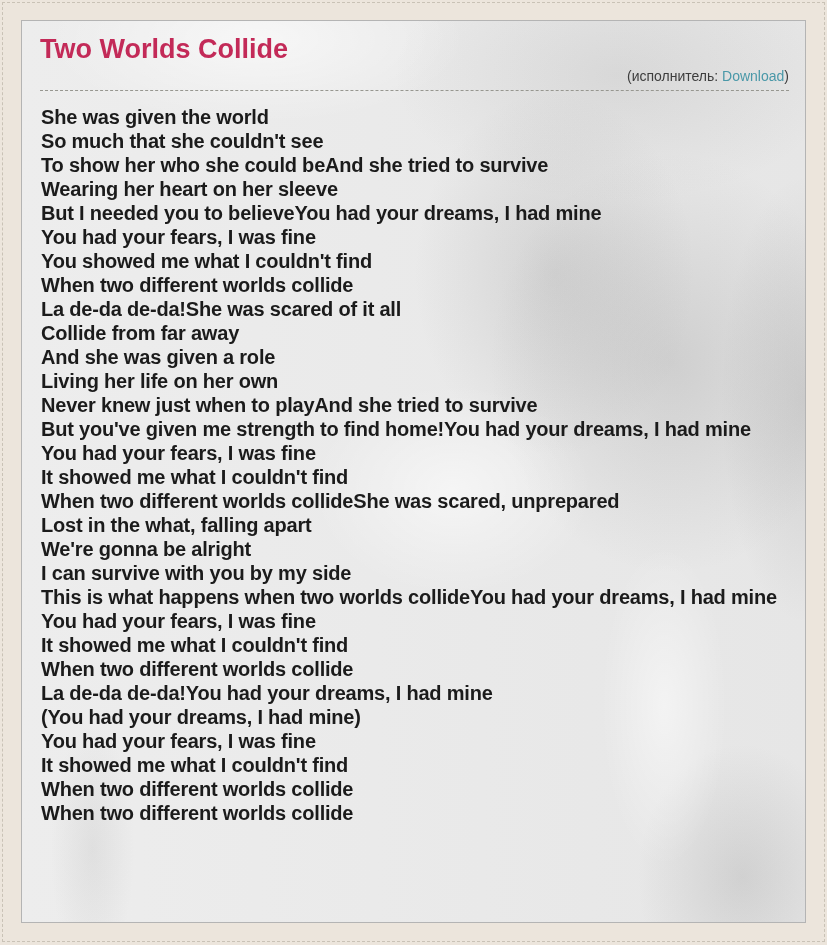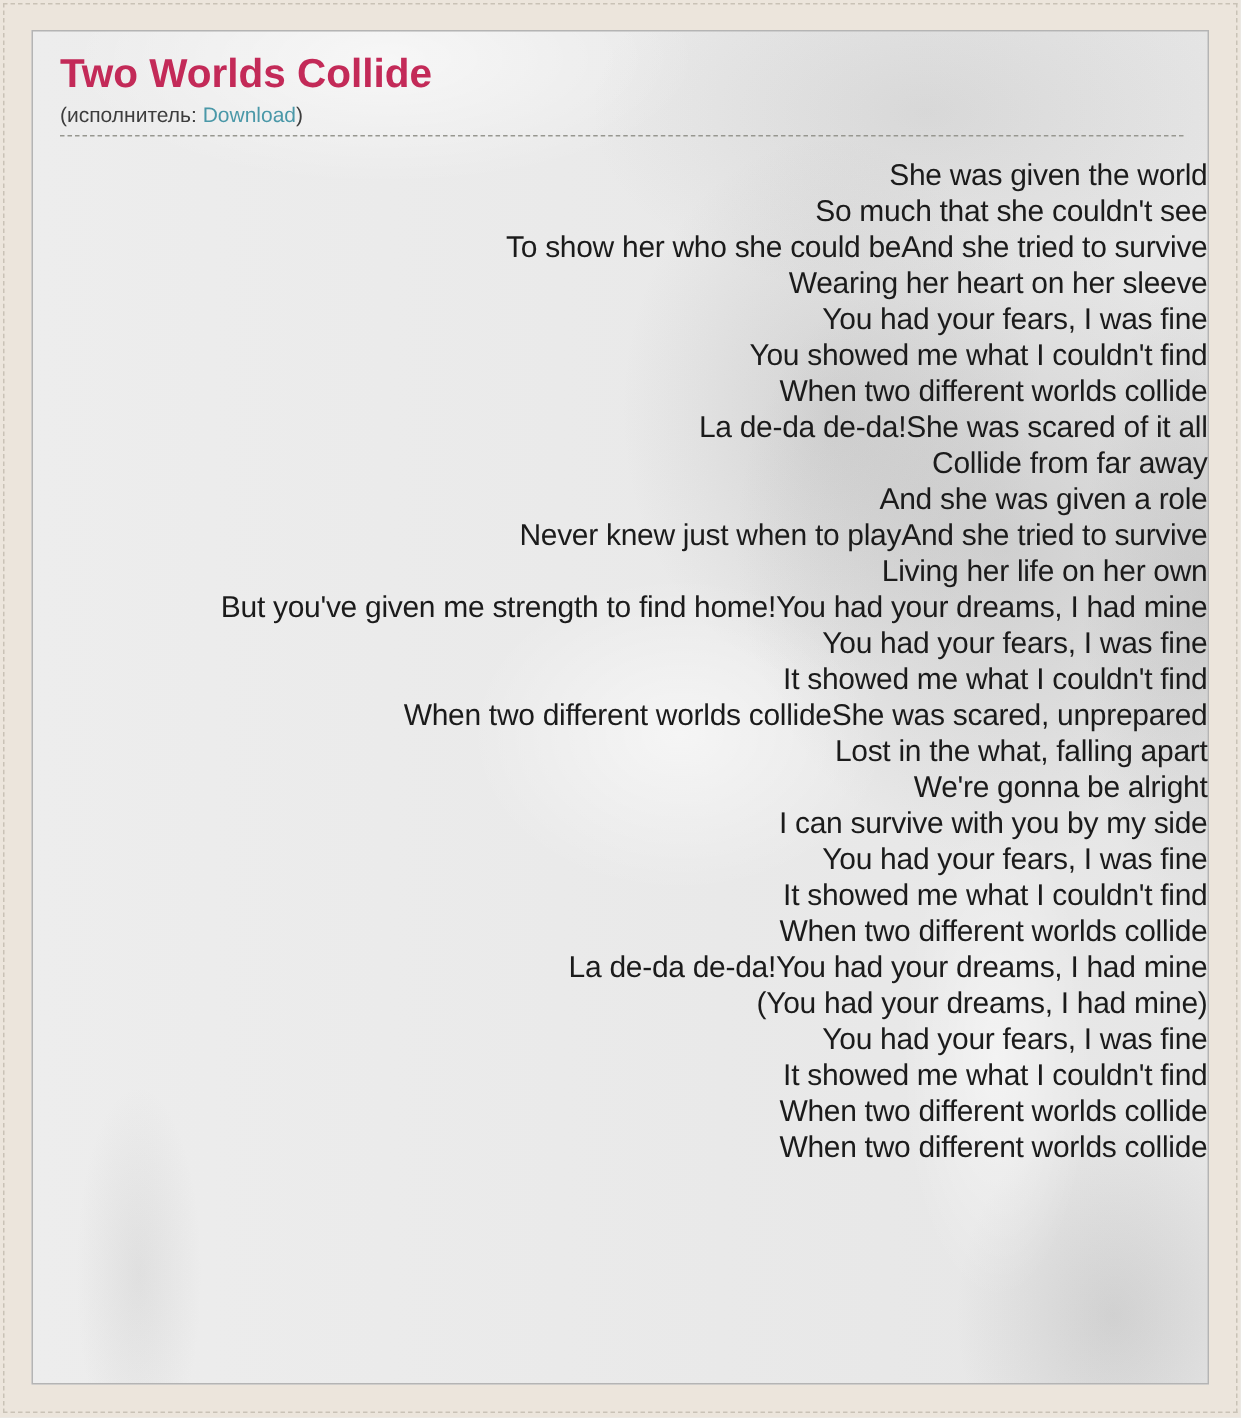--- a/index.html
+++ b/index.html
@@ -49,41 +49,41 @@
     font-size: 27px;
     font-weight: 700;
     line-height: 32px;
     color: #c32a58;
   }
   .artist-line {
     margin-top: 2px;
     font-size: 14px;
     line-height: 18px;
     color: #3d3d3d;
+    text-align: right;
   }
   .artist-link {
     color: #4a98a8;
     text-decoration: none;
     cursor: pointer;
   }
   .header-separator {
     margin: 5px 0 0 0;
     border: none;
     border-top: 1px dashed #979790;
     height: 0;
   }
   .lyrics {
     margin-top: 14px;
     padding-left: 19px;
-    font-weight: 400;
+    font-weight: 700;
     font-size: 20px;
     line-height: 24px;
     color: #1b1b1b;
     letter-spacing: -0.2px;
-    text-align: right;
   }
   .lyric-line {
     white-space: pre;
     overflow: visible;
   }
 </style>
 </head>
 <body>
 
 <div class="page-frame"></div>
@@ -93,35 +93,37 @@
     <h1 class="song-title">Two Worlds Collide</h1>
     <div class="artist-line"><span>(исполнитель: </span><a class="artist-link" href="#">Download</a><span>)</span></div>
     <hr class="header-separator">
   </div>
 
   <div class="lyrics">
       <div class="lyric-line">She was given the world</div>
       <div class="lyric-line">So much that she couldn't see</div>
       <div class="lyric-line">To show her who she could beAnd she tried to survive</div>
       <div class="lyric-line">Wearing her heart on her sleeve</div>
+      <div class="lyric-line">But I needed you to believeYou had your dreams, I had mine</div>
       <div class="lyric-line">You had your fears, I was fine</div>
       <div class="lyric-line">You showed me what I couldn't find</div>
       <div class="lyric-line">When two different worlds collide</div>
       <div class="lyric-line">La de-da de-da!She was scared of it all</div>
       <div class="lyric-line">Collide from far away</div>
       <div class="lyric-line">And she was given a role</div>
+      <div class="lyric-line">Living her life on her own</div>
       <div class="lyric-line">Never knew just when to playAnd she tried to survive</div>
-      <div class="lyric-line">Living her life on her own</div>
       <div class="lyric-line">But you've given me strength to find home!You had your dreams, I had mine</div>
       <div class="lyric-line">You had your fears, I was fine</div>
       <div class="lyric-line">It showed me what I couldn't find</div>
       <div class="lyric-line">When two different worlds collideShe was scared, unprepared</div>
       <div class="lyric-line">Lost in the what, falling apart</div>
       <div class="lyric-line">We're gonna be alright</div>
       <div class="lyric-line">I can survive with you by my side</div>
+      <div class="lyric-line">This is what happens when two worlds collideYou had your dreams, I had mine</div>
       <div class="lyric-line">You had your fears, I was fine</div>
       <div class="lyric-line">It showed me what I couldn't find</div>
       <div class="lyric-line">When two different worlds collide</div>
       <div class="lyric-line">La de-da de-da!You had your dreams, I had mine</div>
       <div class="lyric-line">(You had your dreams, I had mine)</div>
       <div class="lyric-line">You had your fears, I was fine</div>
       <div class="lyric-line">It showed me what I couldn't find</div>
       <div class="lyric-line">When two different worlds collide</div>
       <div class="lyric-line">When two different worlds collide</div>
     </div>

